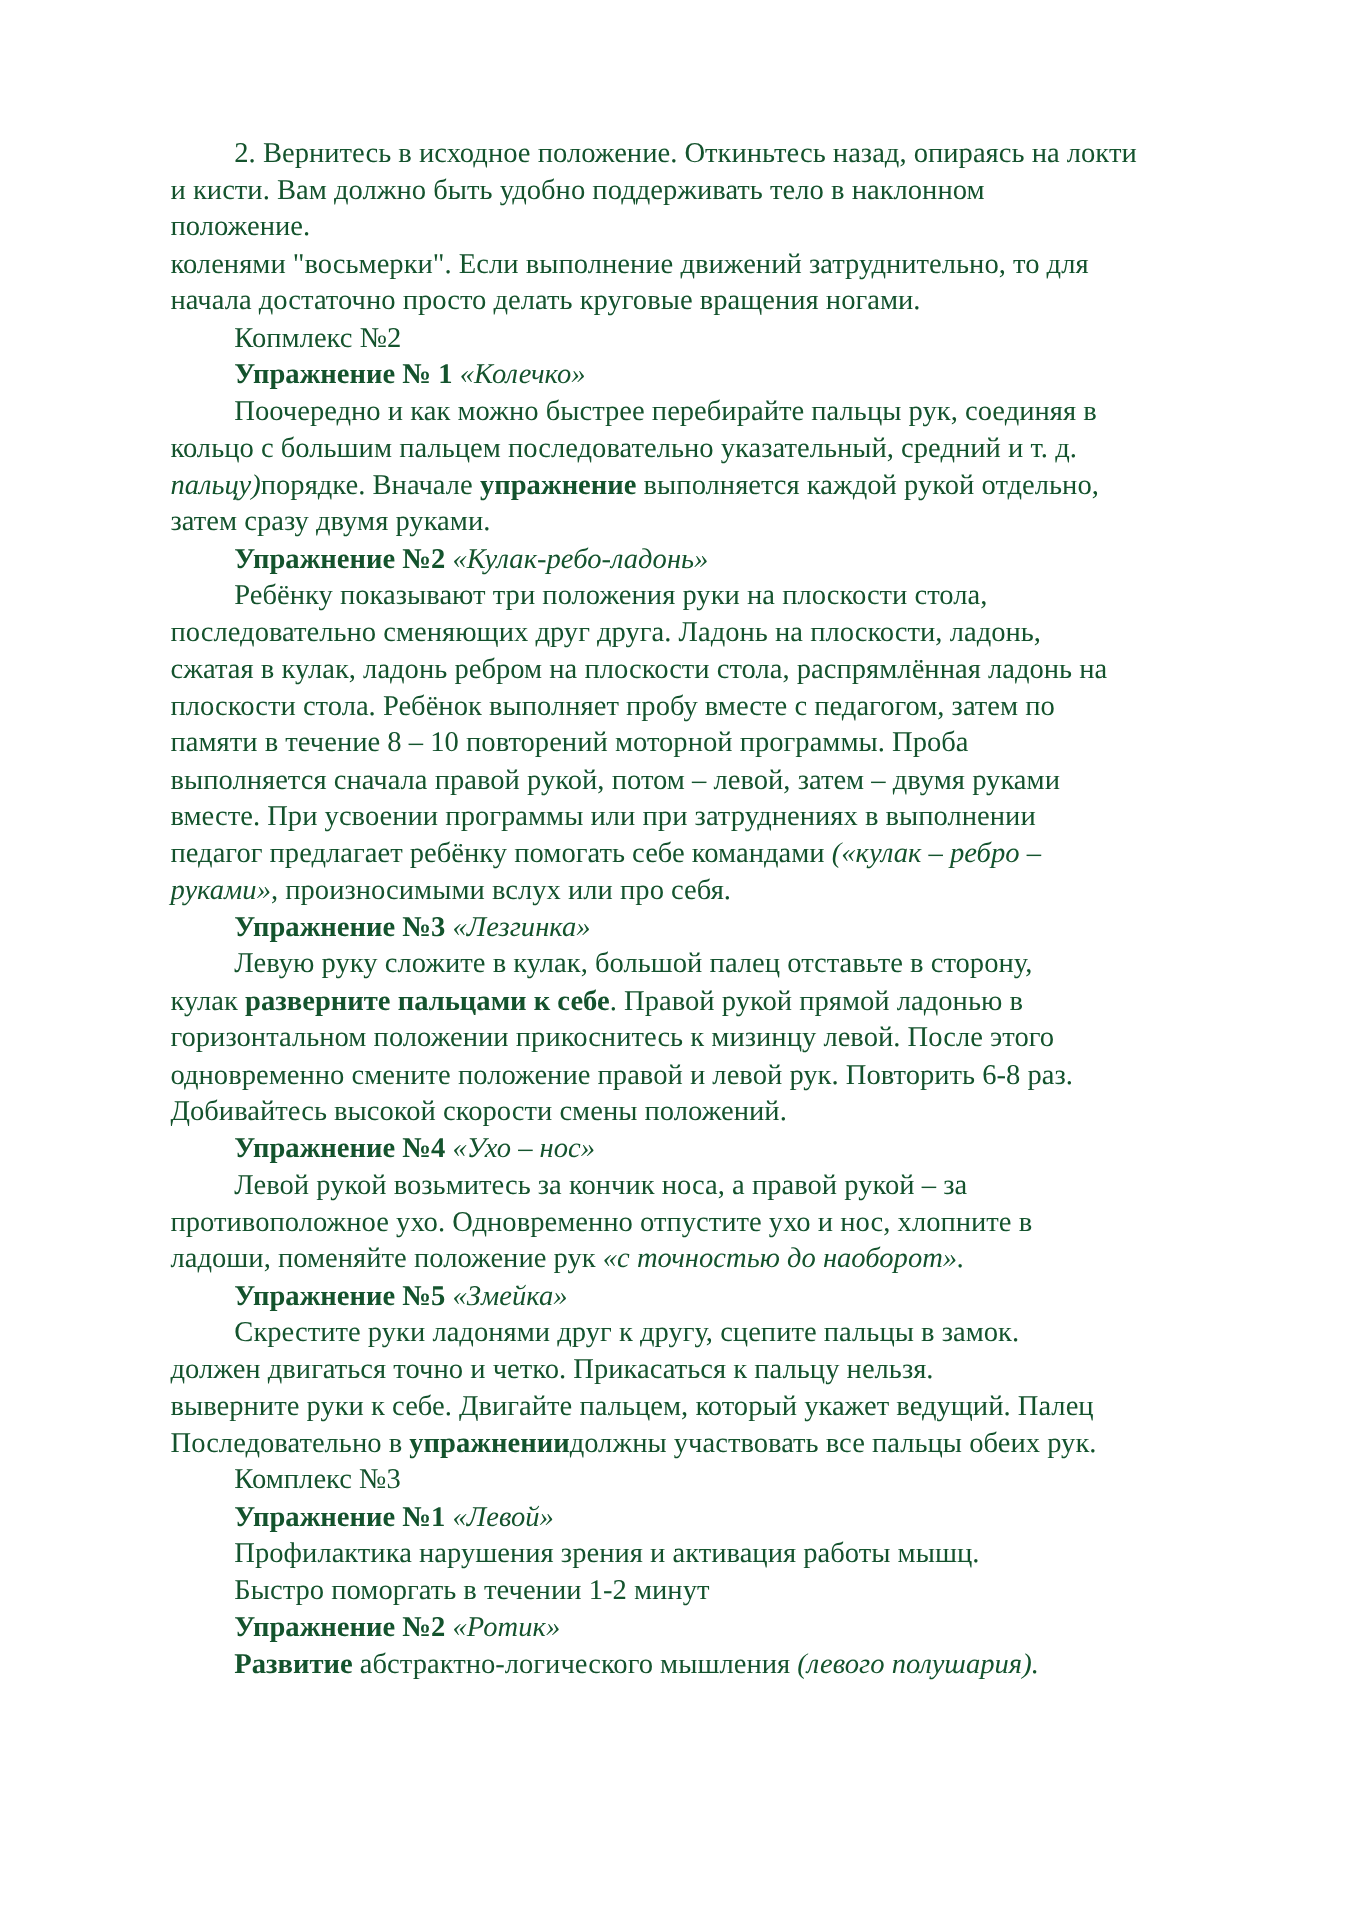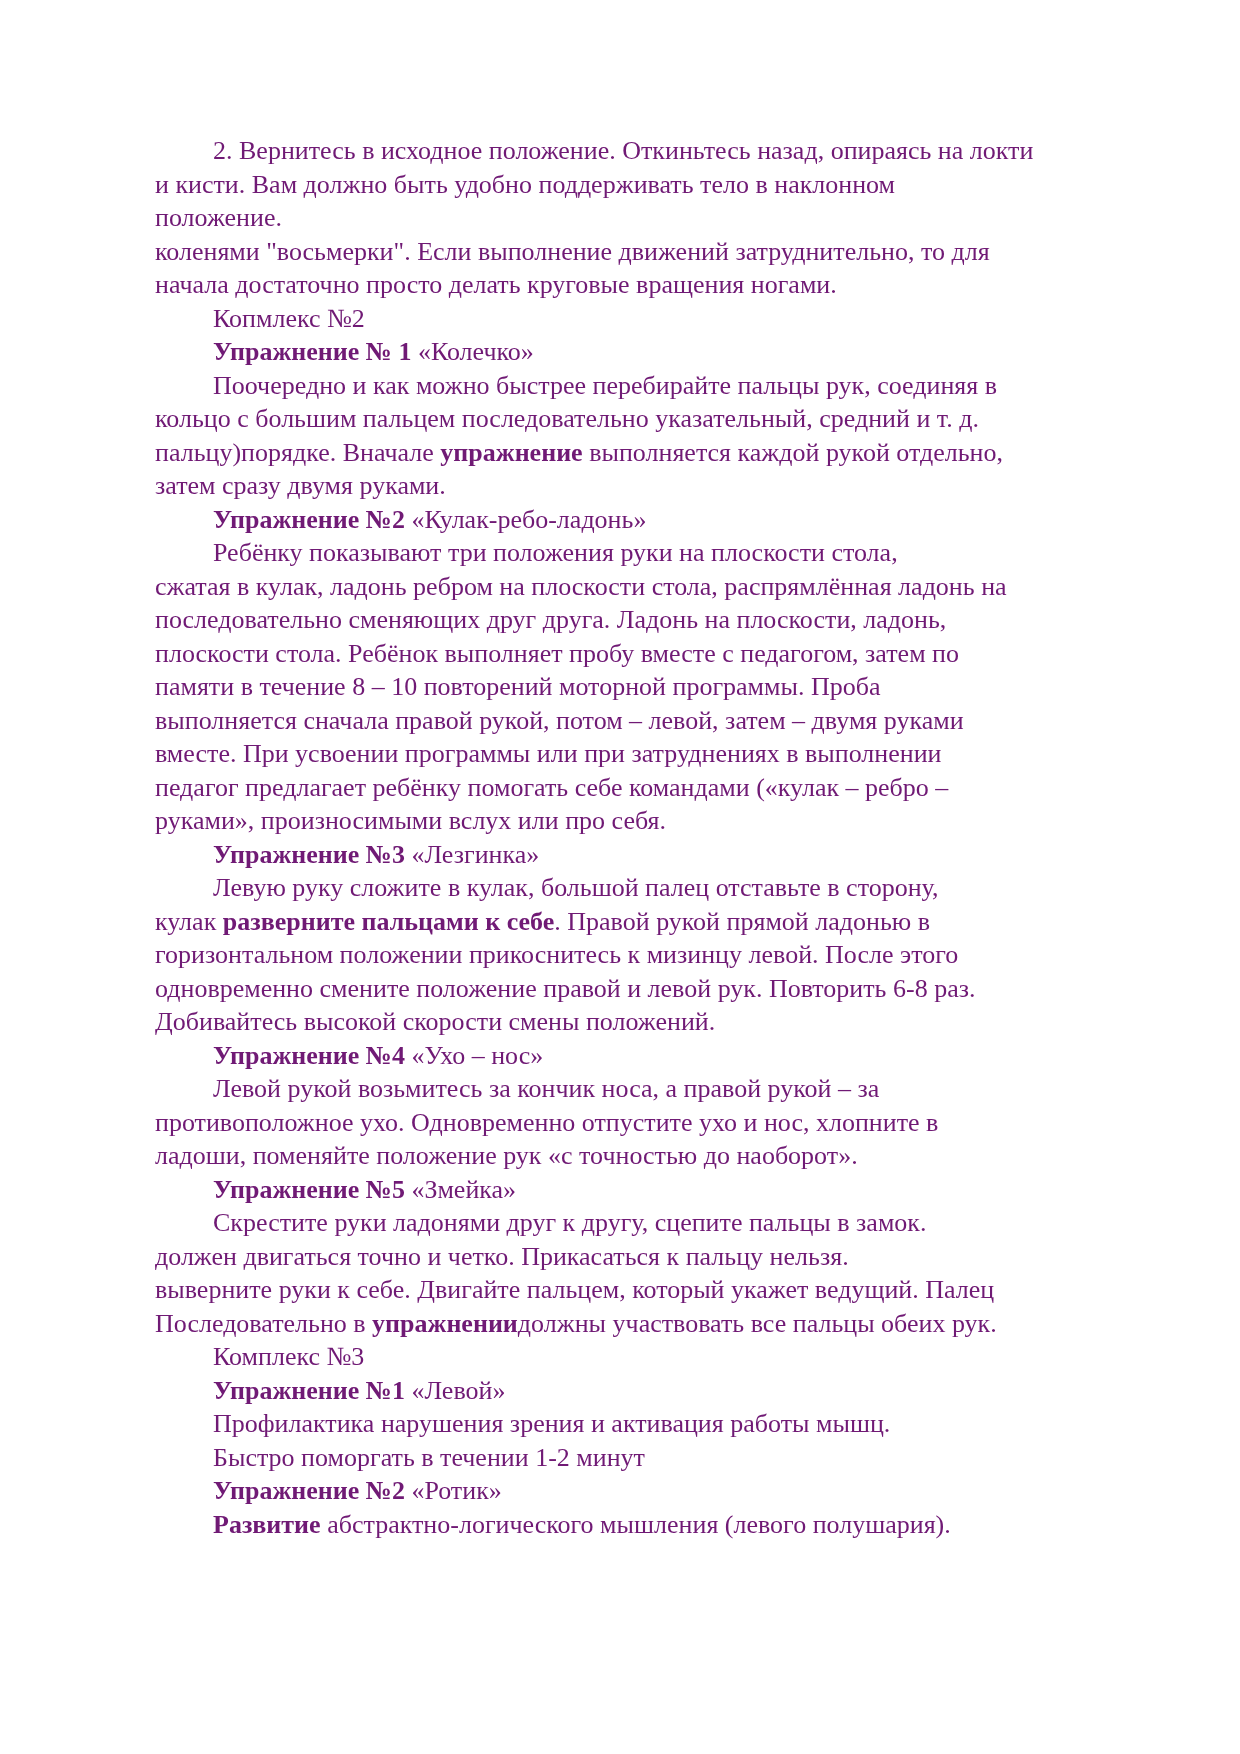--- a/index.html
+++ b/index.html
@@ -9,59 +9,59 @@
   }
   .page {
     position: relative;
     width: 1240px;
     height: 1754px;
     background: #ffffff;
     overflow: hidden;
   }
   .doc-body {
     position: absolute;
-    top: 134px;
+    top: 122px;
     left: 155px;
     width: 1000px;
-    color: #701a75;
+    color: #14532d;
     font-family: "Liberation Serif", "DejaVu Serif", serif;
     font-size: 26px;
     line-height: 33.5px;
   }
   .line {
     white-space: pre;
     height: 33.5px;
   }
   .line.indent {
     padding-left: 58px;
   }
   .seg-n { font-weight: normal; font-style: normal; }
   .seg-b { font-weight: bold;   font-style: normal; }
-  .seg-i { font-weight: normal; }
+  .seg-i { font-weight: normal; font-style: italic; }
 </style>
 </head>
 <body>
 
 <div class="page">
   <div class="doc-body">
       <div class="line indent"><span class="seg-n">2. Вернитесь в исходное положение. Откиньтесь назад, опираясь на локти</span></div>
       <div class="line"><span class="seg-n">и кисти. Вам должно быть удобно поддерживать тело в наклонном</span></div>
       <div class="line"><span class="seg-n">положение.</span></div>
       <div class="line"><span class="seg-n">коленями "восьмерки". Если выполнение движений затруднительно, то для</span></div>
       <div class="line"><span class="seg-n">начала достаточно просто делать круговые вращения ногами.</span></div>
       <div class="line indent"><span class="seg-n">Копмлекс №2</span></div>
       <div class="line indent"><span class="seg-b">Упражнение № 1 </span><span class="seg-i">«Колечко»</span></div>
       <div class="line indent"><span class="seg-n">Поочередно и как можно быстрее перебирайте пальцы рук, соединяя в</span></div>
       <div class="line"><span class="seg-n">кольцо с большим пальцем последовательно указательный, средний и т. д.</span></div>
       <div class="line"><span class="seg-i">пальцу)</span><span class="seg-n">порядке. Вначале </span><span class="seg-b">упражнение</span><span class="seg-n"> выполняется каждой рукой отдельно,</span></div>
       <div class="line"><span class="seg-n">затем сразу двумя руками.</span></div>
       <div class="line indent"><span class="seg-b">Упражнение №2 </span><span class="seg-i">«Кулак-ребо-ладонь»</span></div>
       <div class="line indent"><span class="seg-n">Ребёнку показывают три положения руки на плоскости стола,</span></div>
+      <div class="line"><span class="seg-n">последовательно сменяющих друг друга. Ладонь на плоскости, ладонь,</span></div>
       <div class="line"><span class="seg-n">сжатая в кулак, ладонь ребром на плоскости стола, распрямлённая ладонь на</span></div>
-      <div class="line"><span class="seg-n">последовательно сменяющих друг друга. Ладонь на плоскости, ладонь,</span></div>
       <div class="line"><span class="seg-n">плоскости стола. Ребёнок выполняет пробу вместе с педагогом, затем по</span></div>
       <div class="line"><span class="seg-n">памяти в течение 8 – 10 повторений моторной программы. Проба</span></div>
       <div class="line"><span class="seg-n">выполняется сначала правой рукой, потом – левой, затем – двумя руками</span></div>
       <div class="line"><span class="seg-n">вместе. При усвоении программы или при затруднениях в выполнении</span></div>
       <div class="line"><span class="seg-n">педагог предлагает ребёнку помогать себе командами </span><span class="seg-i">(«кулак – ребро –</span></div>
       <div class="line"><span class="seg-i">руками»</span><span class="seg-n">, произносимыми вслух или про себя.</span></div>
       <div class="line indent"><span class="seg-b">Упражнение №3 </span><span class="seg-i">«Лезгинка»</span></div>
       <div class="line indent"><span class="seg-n">Левую руку сложите в кулак, большой палец отставьте в сторону,</span></div>
       <div class="line"><span class="seg-n">кулак </span><span class="seg-b">разверните пальцами к себе</span><span class="seg-n">. Правой рукой прямой ладонью в</span></div>
       <div class="line"><span class="seg-n">горизонтальном положении прикоснитесь к мизинцу левой. После этого</span></div>

